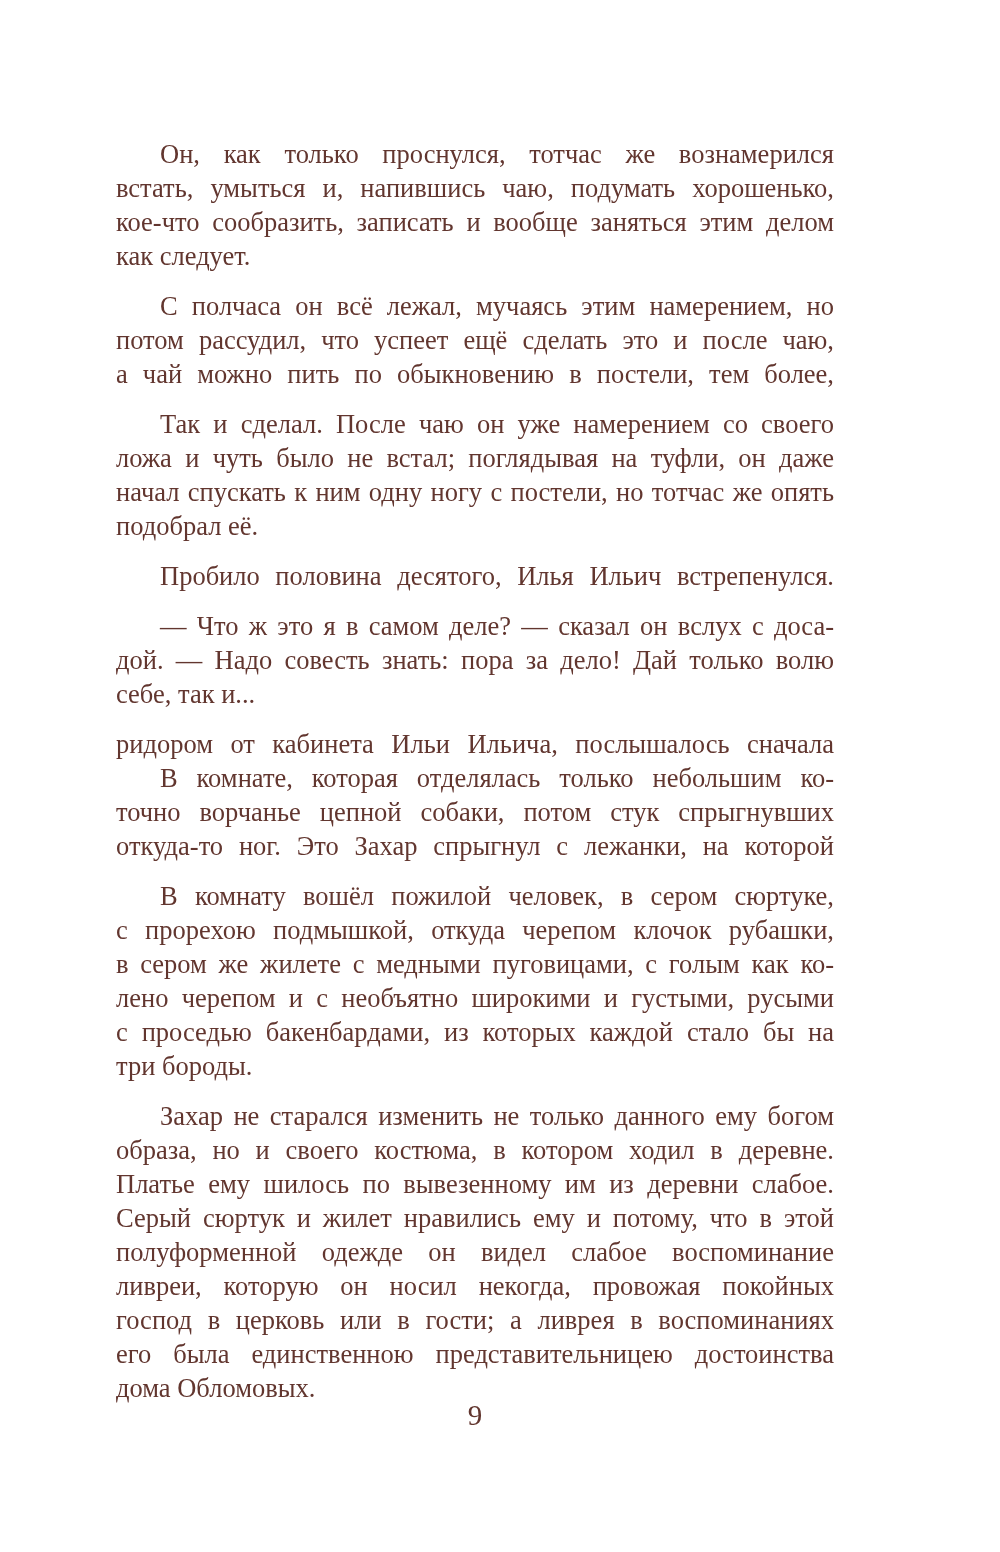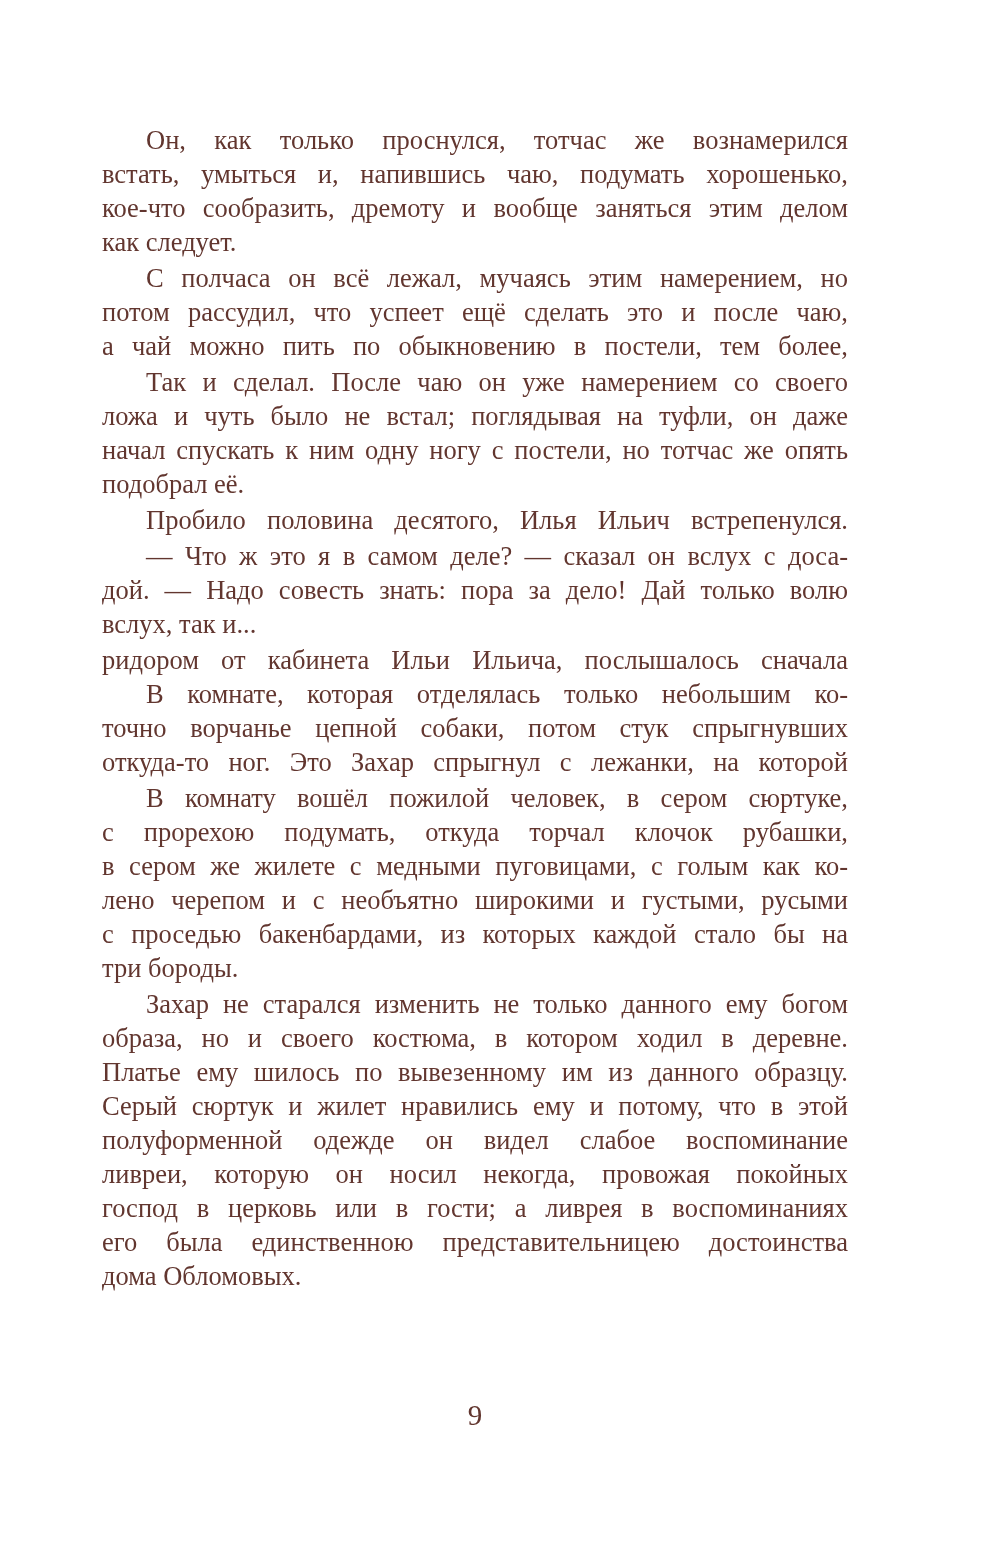--- a/index.html
+++ b/index.html
@@ -25,21 +25,21 @@
   .page-text {
     position: absolute;
     left: 100px;
     top: 121px;
     width: 750px;
     color: #62362f;
     font-size: 26.5px;
     line-height: 34px;
   }
   .paragraph {
-    margin: 2px;
+    margin: 16px;
     padding: 0;
   }
   .text-line {
     display: block;
     text-align: justify;
     text-align-last: justify;
     white-space: normal;
     height: 34px;
     overflow: visible;
   }
@@ -61,60 +61,60 @@
   }
 </style>
 </head>
 <body>
 
 <div class="book-page">
   <div class="page-text">
       <div class="paragraph">
         <span class="text-line indent">Он, как только проснулся, тотчас же вознамерился</span>
         <span class="text-line">встать, умыться и, напившись чаю, подумать хорошенько,</span>
-        <span class="text-line">кое-что сообразить, дремоту и вообще заняться этим делом</span>
+        <span class="text-line">кое-что сообразить, записать и вообще заняться этим делом</span>
         <span class="text-line nofill">как следует.</span>
       </div>
       <div class="paragraph">
         <span class="text-line indent">С полчаса он всё лежал, мучаясь этим намерением, но</span>
         <span class="text-line">потом рассудил, что успеет ещё сделать это и после чаю,</span>
         <span class="text-line">а чай можно пить по обыкновению в постели, тем более,</span>
       </div>
       <div class="paragraph">
         <span class="text-line indent">Так и сделал. После чаю он уже намерением со своего</span>
         <span class="text-line">ложа и чуть было не встал; поглядывая на туфли, он даже</span>
         <span class="text-line">начал спускать к ним одну ногу с постели, но тотчас же опять</span>
         <span class="text-line nofill">подобрал её.</span>
       </div>
       <div class="paragraph">
         <span class="text-line indent">Пробило половина десятого, Илья Ильич встрепенулся.</span>
       </div>
       <div class="paragraph">
         <span class="text-line indent">— Что ж это я в самом деле? — сказал он вслух с доса-</span>
         <span class="text-line">дой. — Надо совесть знать: пора за дело! Дай только волю</span>
-        <span class="text-line nofill">вслух, так и...</span>
+        <span class="text-line nofill">себе, так и...</span>
       </div>
       <div class="paragraph">
         <span class="text-line">ридором от кабинета Ильи Ильича, послышалось сначала</span>
         <span class="text-line indent">В комнате, которая отделялась только небольшим ко-</span>
         <span class="text-line">точно ворчанье цепной собаки, потом стук спрыгнувших</span>
         <span class="text-line">откуда-то ног. Это Захар спрыгнул с лежанки, на которой</span>
       </div>
       <div class="paragraph">
         <span class="text-line indent">В комнату вошёл пожилой человек, в сером сюртуке,</span>
-        <span class="text-line">с прорехою подумать, откуда торчал клочок рубашки,</span>
+        <span class="text-line">с прорехою подмышкой, откуда черепом клочок рубашки,</span>
         <span class="text-line">в сером же жилете с медными пуговицами, с голым как ко-</span>
         <span class="text-line">лено черепом и с необъятно широкими и густыми, русыми</span>
         <span class="text-line">с проседью бакенбардами, из которых каждой стало бы на</span>
         <span class="text-line nofill">три бороды.</span>
       </div>
       <div class="paragraph">
         <span class="text-line indent">Захар не старался изменить не только данного ему богом</span>
         <span class="text-line">образа, но и своего костюма, в котором ходил в деревне.</span>
-        <span class="text-line">Платье ему шилось по вывезенному им из данного образцу.</span>
+        <span class="text-line">Платье ему шилось по вывезенному им из деревни слабое.</span>
         <span class="text-line">Серый сюртук и жилет нравились ему и потому, что в этой</span>
         <span class="text-line">полуформенной одежде он видел слабое воспоминание</span>
         <span class="text-line">ливреи, которую он носил некогда, провожая покойных</span>
         <span class="text-line">господ в церковь или в гости; а ливрея в воспоминаниях</span>
         <span class="text-line">его была единственною представительницею достоинства</span>
         <span class="text-line nofill">дома Обломовых.</span>
       </div>
     </div>
   <div class="page-number">9</div>
 </div>

